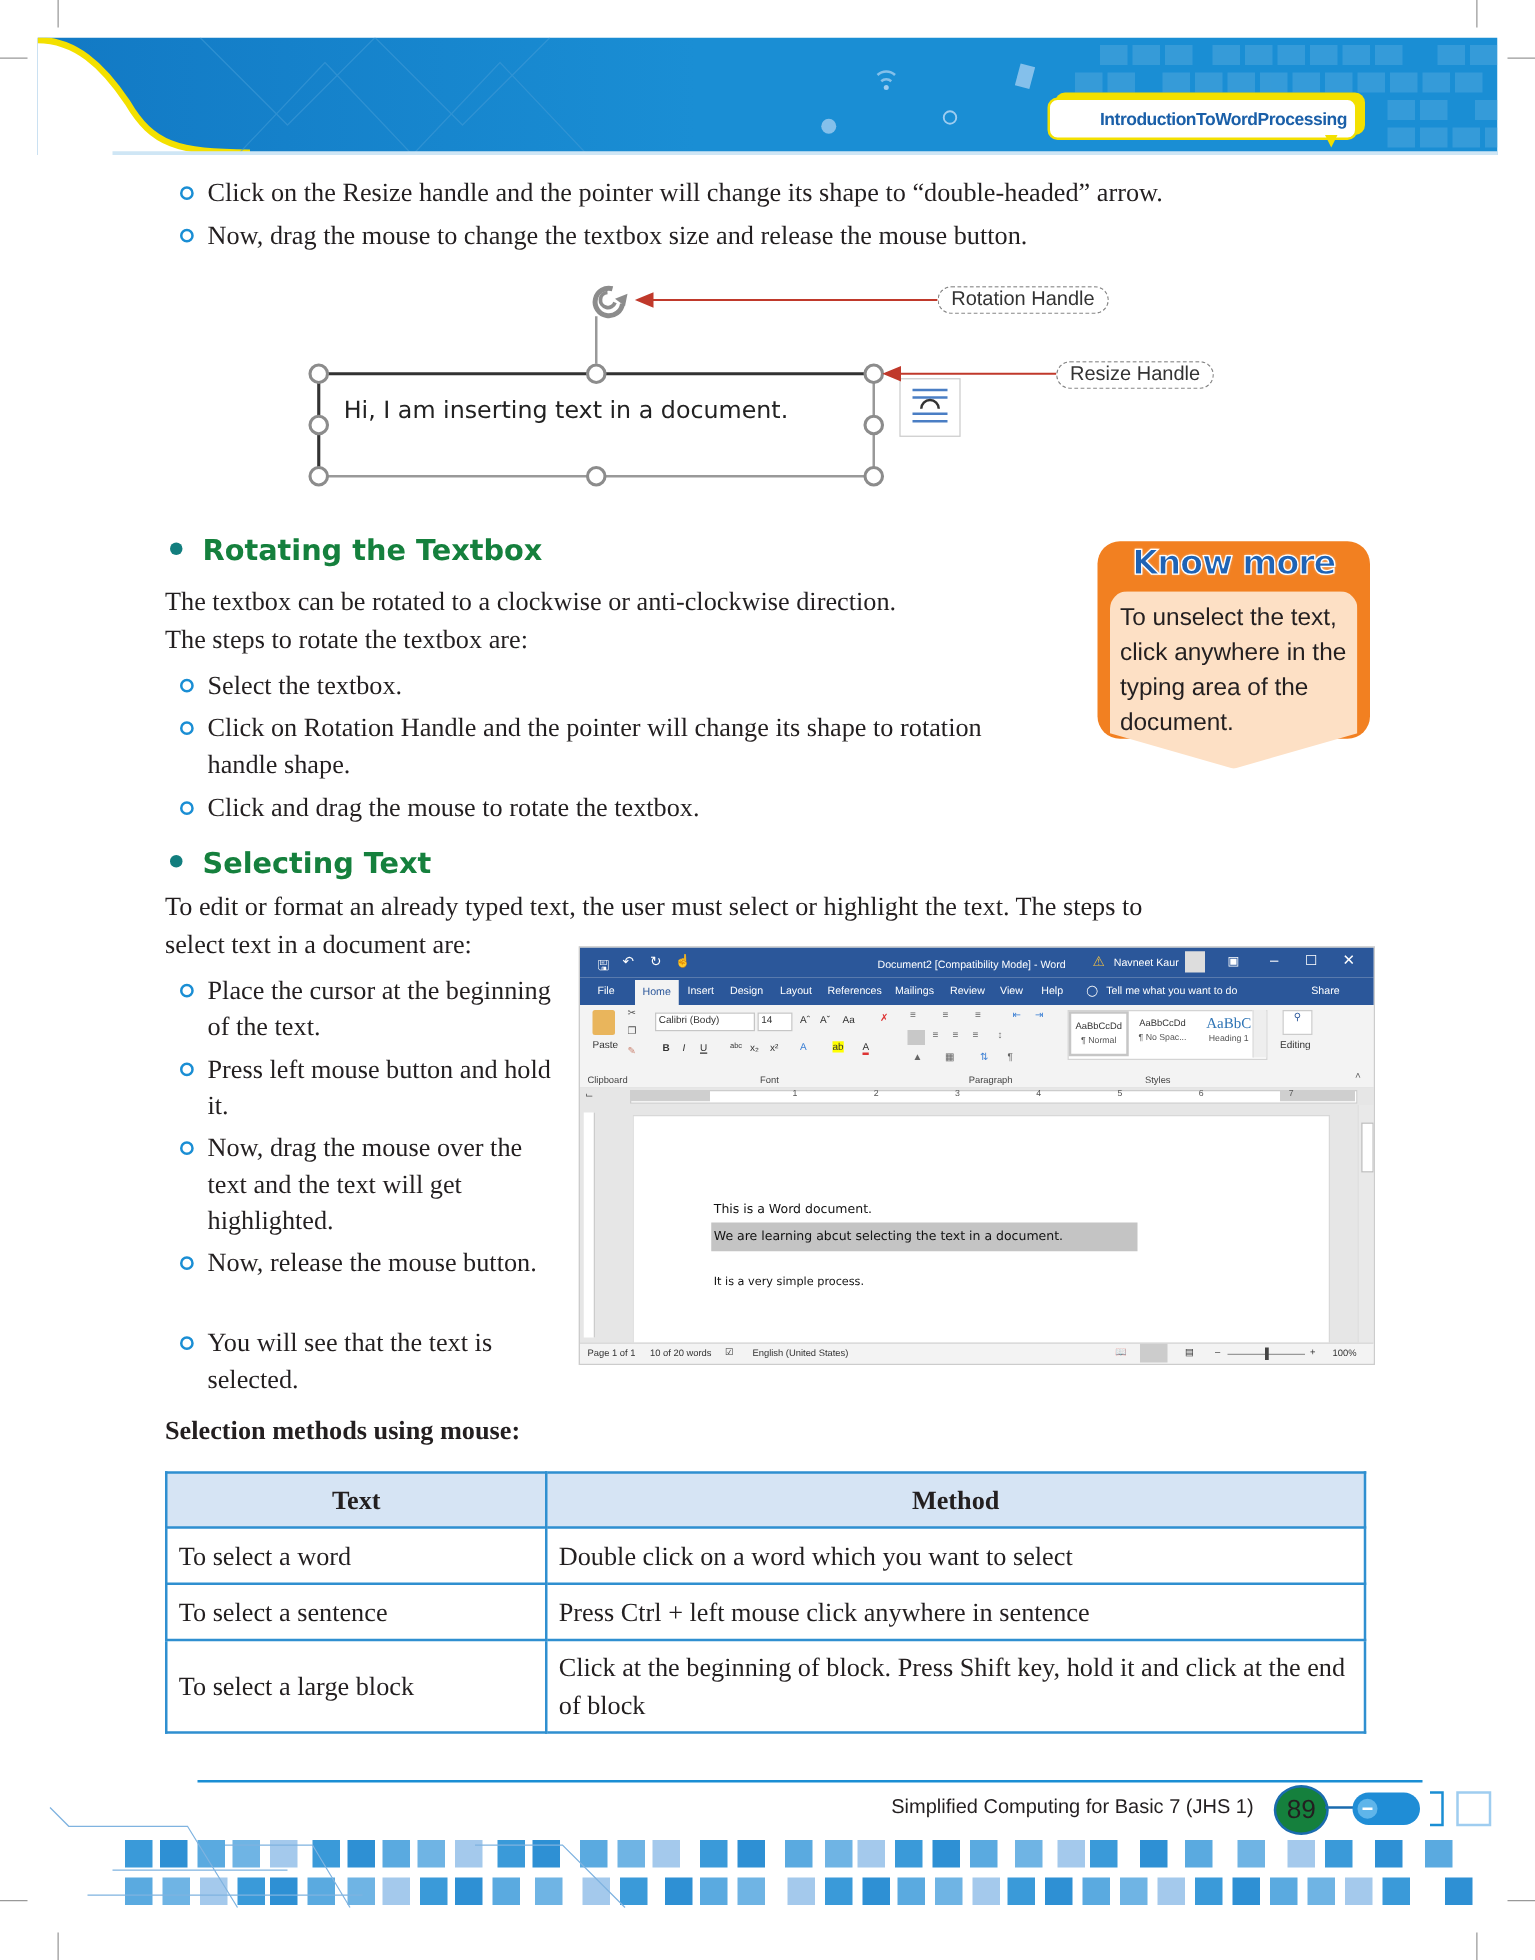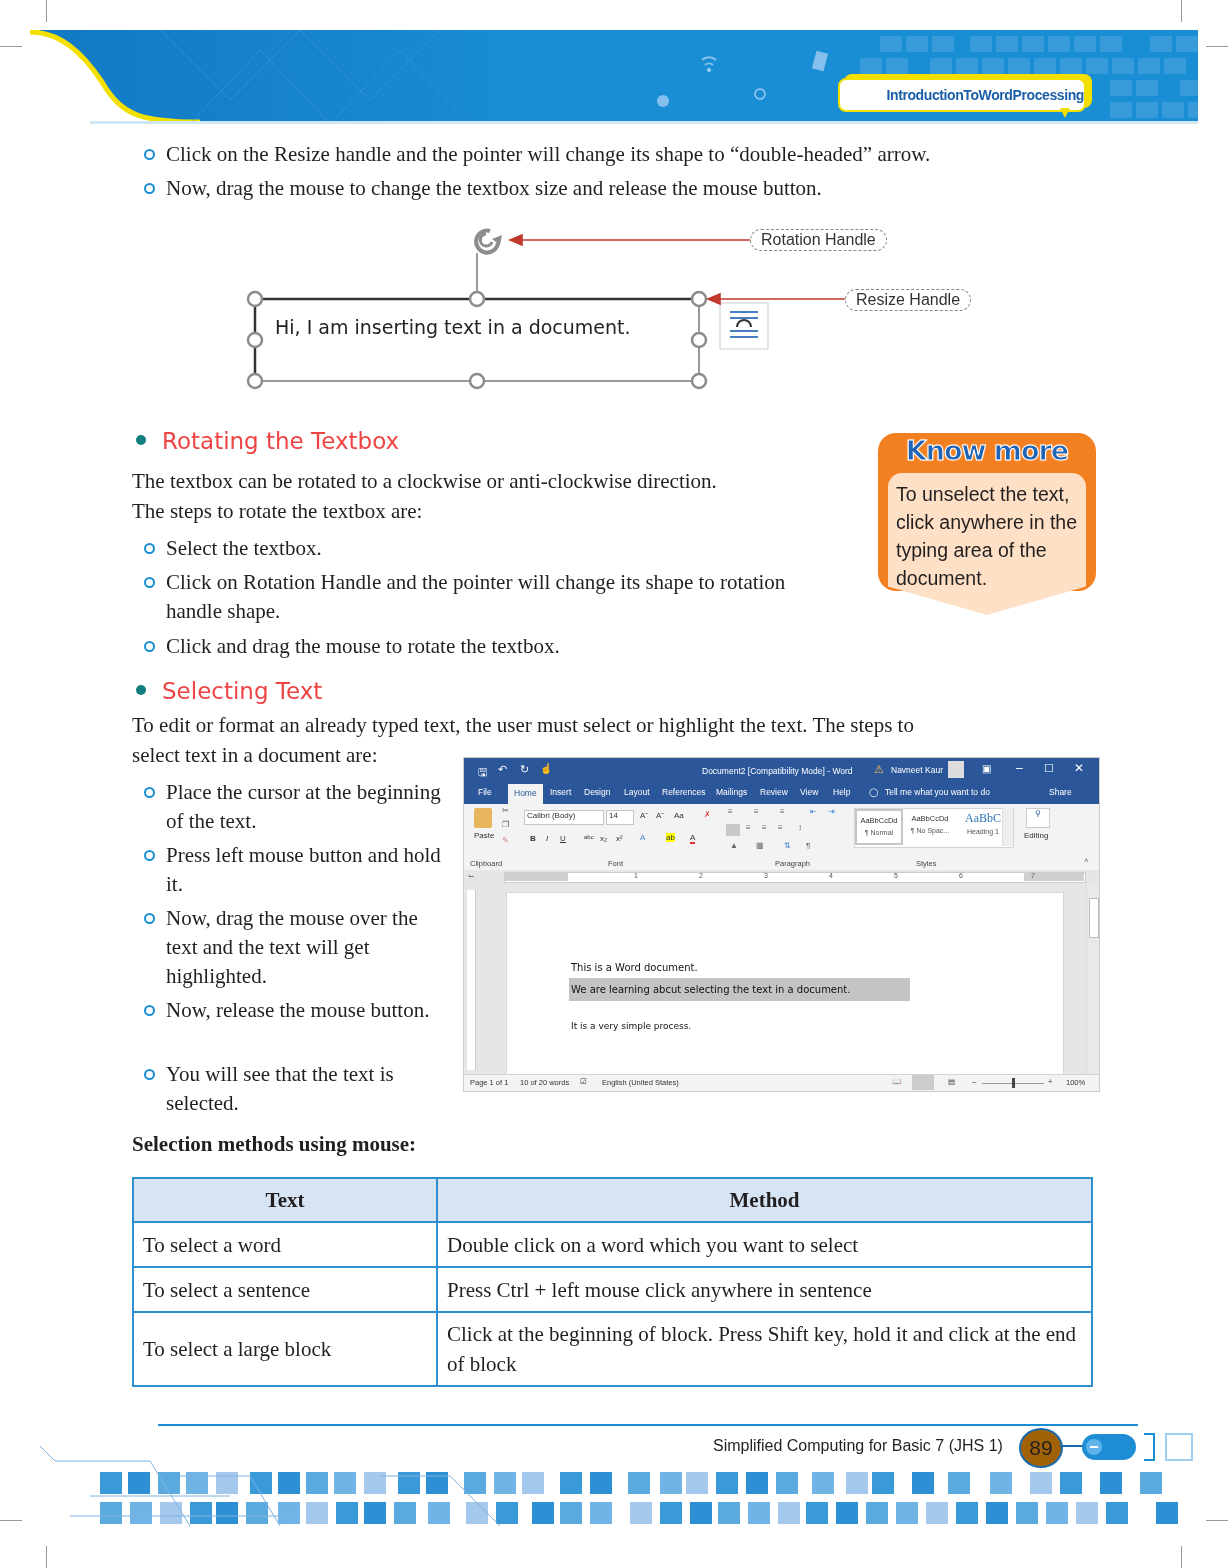--- a/index.html
+++ b/index.html
@@ -5,27 +5,27 @@
   html,body{margin:0;padding:0;}
   body{width:1228px;height:1568px;position:relative;background:#fff;overflow:hidden;font-family:"DejaVu Serif",serif;color:#231f20;}
   .abs{position:absolute;}
   
   .crop{position:absolute;background:#999;}
   
   #banner{position:absolute;left:30px;top:30px;width:1168px;height:94px;overflow:hidden;}
   #banner .bg{position:absolute;inset:0;background:linear-gradient(90deg,#1279c4 0%,#1a8ed4 45%,#1a8ed4 100%);}
   #banner .underline{position:absolute;left:60px;right:0;bottom:0;height:3px;background:#cfe6f5;}
   .chip{position:absolute;left:838px;top:78px;width:244px;height:30px;background:#fff;border-radius:8px;border:2px solid #f3e000;box-shadow:6px -4px 0 #f3e000;}
-  .chip span{display:block;text-align:right;line-height:30px;font-family:"Liberation Sans",sans-serif;font-weight:bold;font-size:14px;color:#1a5fa8;letter-spacing:-0.4px;margin-left:40px;}
+  .chip span{display:block;text-align:left;line-height:30px;font-family:"Liberation Sans",sans-serif;font-weight:bold;font-size:14px;color:#1a5fa8;letter-spacing:-0.4px;margin-left:40px;}
   .chip-tail{position:absolute;left:1060px;top:108px;width:0;height:0;border-left:5px solid transparent;border-right:5px solid transparent;border-top:10px solid #f3e000;}
   
   .bl{position:absolute;left:146px;font-size:21px;line-height:29px;font-family:"Liberation Serif",serif;color:#231f20;}
   .bl .dot{position:absolute;left:-2px;top:9px;width:7px;height:7px;border:2.5px solid #1a8ed4;border-radius:50%;}
   .bl .txt{display:block;padding-left:20px;}
-  .heading{position:absolute;left:136px;font-family:"DejaVu Sans",sans-serif;font-weight:normal;font-size:23px;color:#ef4444;}
+  .heading{position:absolute;left:136px;font-family:"DejaVu Sans",sans-serif;font-weight:bold;font-size:23px;color:#15803d;}
   .heading .hdot{display:inline-block;width:10px;height:10px;background:#127e7e;border-radius:50%;margin-right:16px;vertical-align:4px;}
   .para{position:absolute;left:132px;font-family:"Liberation Serif",serif;font-size:21px;line-height:30px;color:#231f20;}
   
   .callout{position:absolute;font-family:"Liberation Sans",sans-serif;font-size:16px;color:#333;border:1.5px dashed #888;border-radius:12px;padding:1px 10px;background:#fff;}
   
   #knowmore{position:absolute;left:878px;top:433px;width:218px;height:158px;background:#f28021;border-radius:18px;}
   #knowmore .km-title{position:absolute;top:2px;width:100%;text-align:center;font-family:"DejaVu Sans",sans-serif;font-weight:bold;font-size:27px;color:#1f63b5;-webkit-text-stroke:1px #fff;letter-spacing:-1px;text-shadow:0 0 2px #fff;}
   
   #word{position:absolute;left:463px;top:757px;width:635px;height:333px;background:#e6e6e6;border:1px solid #ccc;font-family:"Liberation Sans",sans-serif;overflow:hidden;}
   #word .titlebar{position:absolute;left:0;top:0;width:100%;height:24px;background:#2b579a;color:#fff;font-size:8.5px;}
@@ -43,21 +43,21 @@
   #word .vruler{position:absolute;left:3px;top:132px;width:8px;height:180px;background:#fff;border-right:1px solid #ccc;}
   
   #methods{position:absolute;left:132px;top:1177px;width:961px;border-collapse:collapse;font-family:"Liberation Serif",serif;font-size:21px;color:#231f20;}
   #methods th,#methods td{border:2px solid #2f8fd0;text-align:left;padding:6px 9px;}
   #methods th{background:#d6e4f4;text-align:center;font-weight:bold;height:30px;}
   #methods td{height:31px;line-height:30px;}
   #methods td.c1{width:284px;}
   
   #footer-line{position:absolute;left:158px;top:1424px;width:980px;height:2px;background:#1a8ed4;}
   #book-title{position:absolute;left:713px;top:1437px;font-family:"Liberation Sans",sans-serif;font-size:16px;color:#231f20;}
-  #page-no{position:absolute;left:1019px;top:1428px;width:40px;height:36px;border:2.5px solid #1a6bae;border-radius:50%;text-align:center;line-height:36px;font-family:"Liberation Sans",sans-serif;font-size:21px;color:#231f20;background:#a16207;}
+  #page-no{position:absolute;left:1019px;top:1428px;width:40px;height:36px;border:2.5px solid #1a6bae;border-radius:50%;text-align:center;line-height:36px;font-family:"Liberation Sans",sans-serif;font-size:21px;color:#231f20;background:#15803d;}
 </style>
 </head>
 <body>
 
 <div class="crop" style="left:46px;top:0;width:1px;height:22px;"></div>
 <div class="crop" style="left:1181px;top:0;width:1px;height:22px;"></div>
 <div class="crop" style="left:0;top:46px;width:22px;height:1px;"></div>
 <div class="crop" style="left:1206px;top:46px;width:22px;height:1px;"></div>
 <div class="crop" style="left:0;top:1520px;width:22px;height:1px;"></div>
 <div class="crop" style="left:1206px;top:1520px;width:22px;height:1px;"></div>

